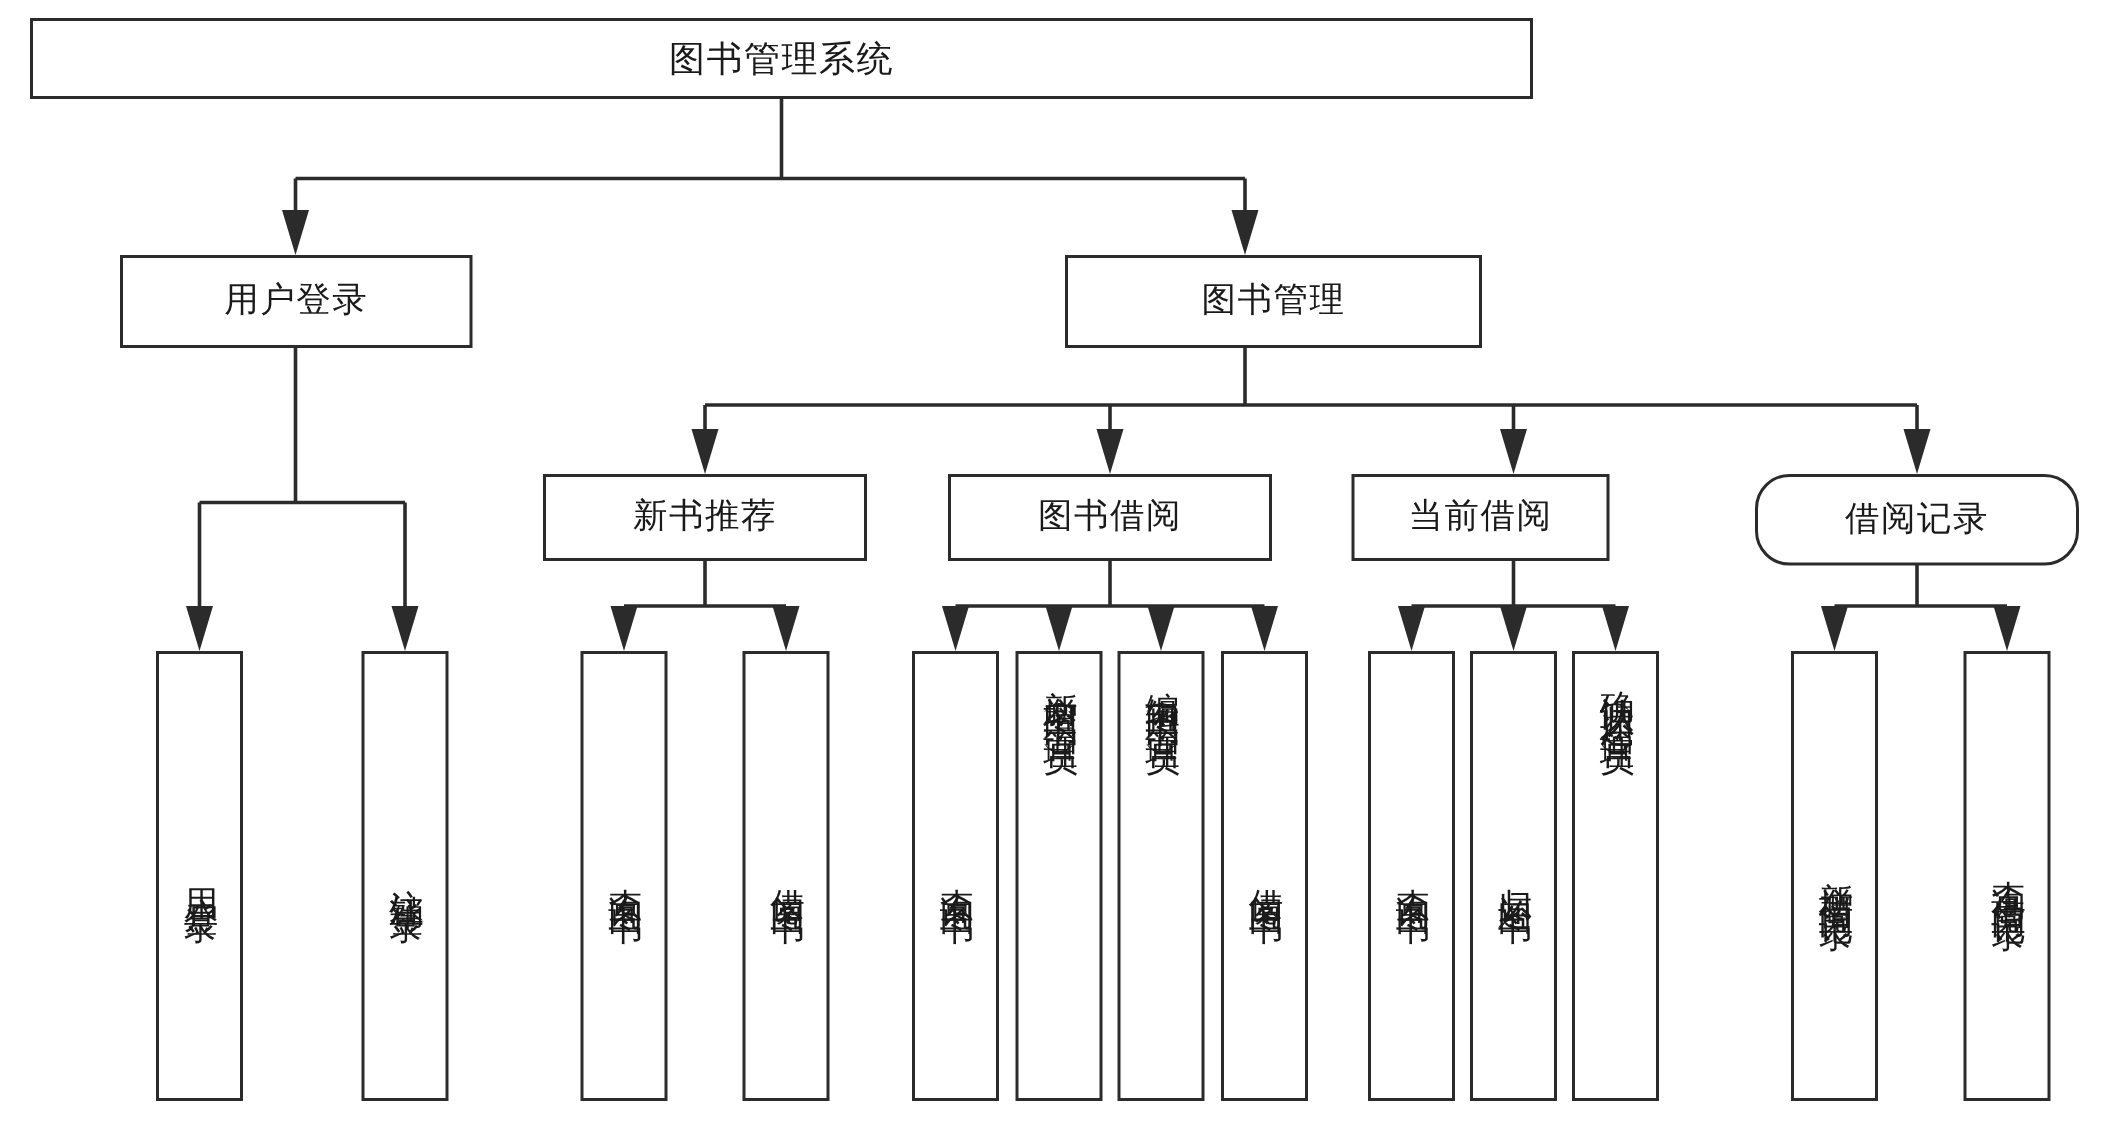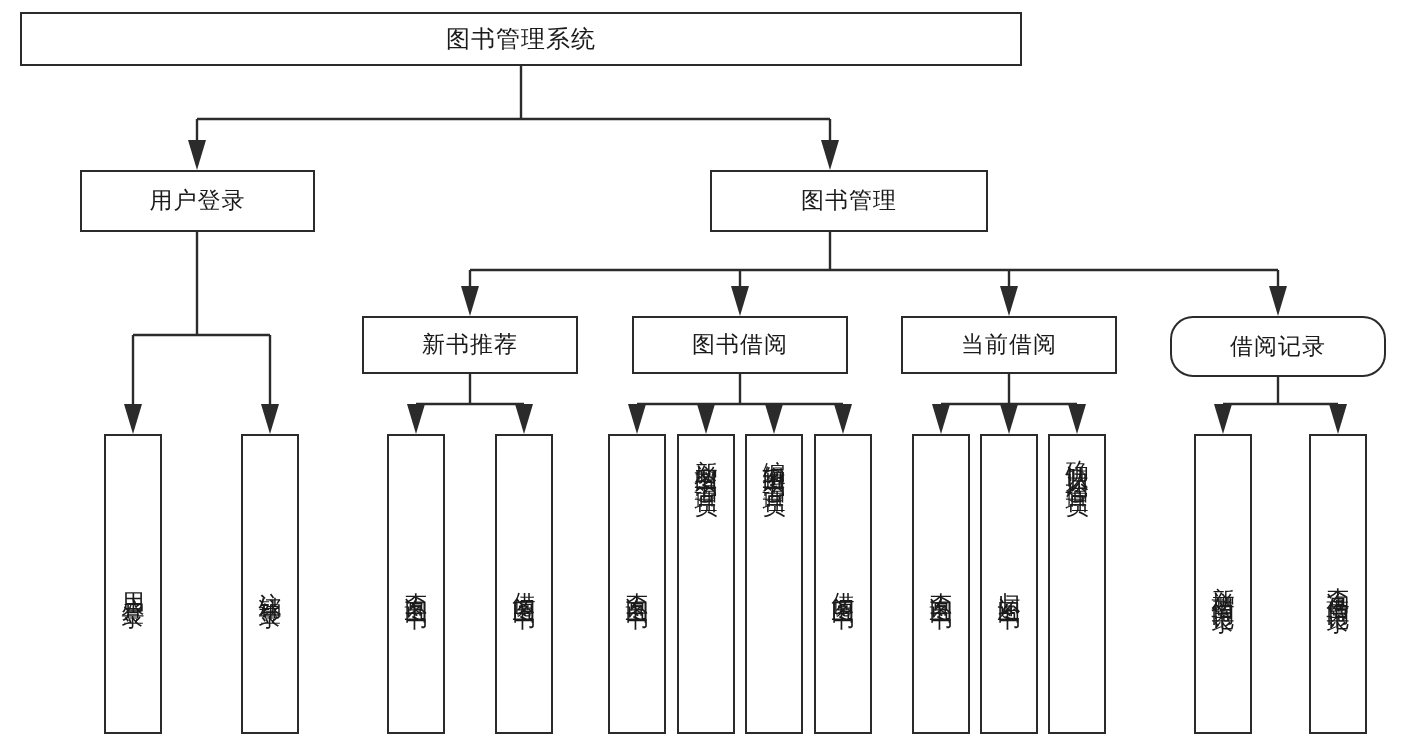--- a/index.html
+++ b/index.html
@@ -154,21 +154,21 @@
   <div class="node" style="left:710px; top:170px; width:278px; height:62px;">
     <span class="node-label">图书管理</span>
   </div>
 
   <div class="node" style="left:632px; top:316px; width:216px; height:58px;">
     <span class="node-label">图书借阅</span>
   </div>
   <div class="node" style="left:362px; top:316px; width:216px; height:58px;">
     <span class="node-label">新书推荐</span>
   </div>
-  <div class="node" style="left:901px; top:316px; width:216px; height:58px;">
+  <div class="node" style="left:901px; top:316px; width:172px; height:58px;">
     <span class="node-label">当前借阅</span>
   </div>
   <div class="node" style="left:1170px; top:316px; width:216px; height:61px;border-radius:23px;">
     <span class="node-label">借阅记录</span>
   </div>
 
   <div class="node leaf centered" style="left:104px; top:434px; width:58px; height:300px;">
     <span class="node-label">用户登录</span>
   </div>
   <div class="node leaf centered" style="left:241px; top:434px; width:58px; height:300px;">

